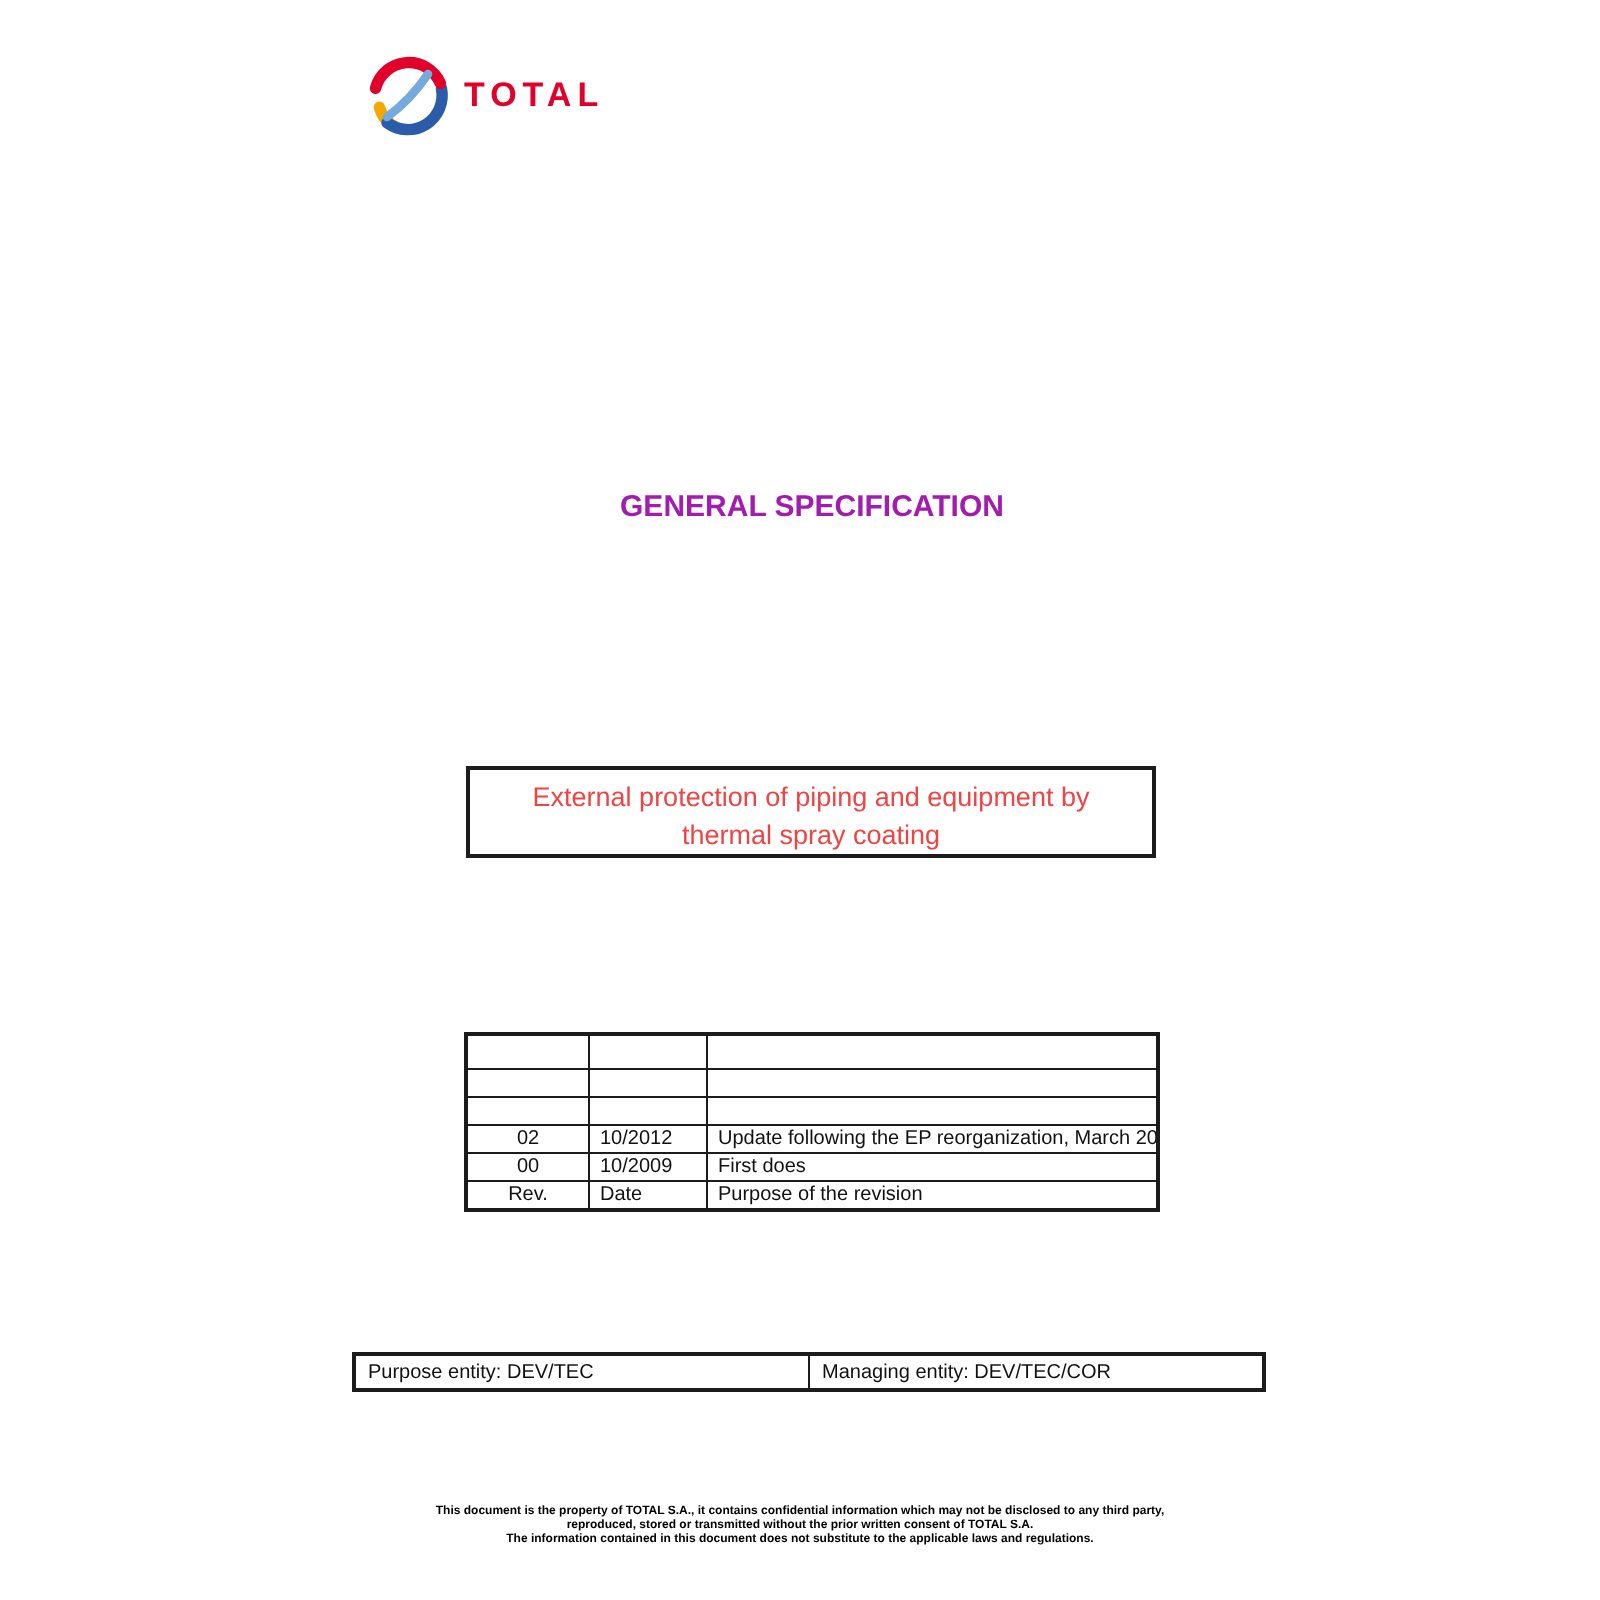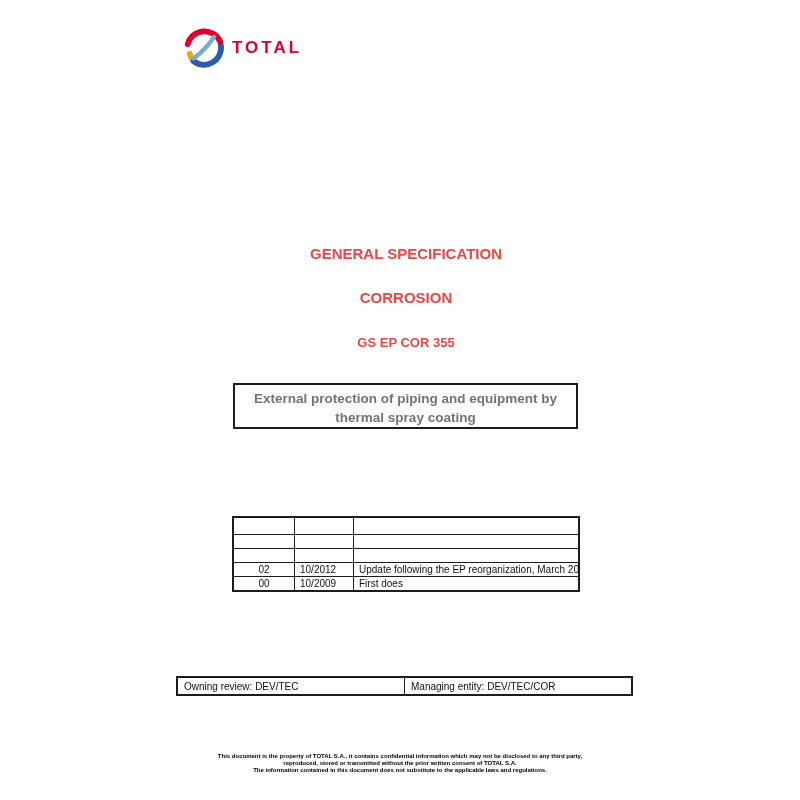--- a/index.html
+++ b/index.html
@@ -8,30 +8,30 @@
     font-family:"Liberation Sans", sans-serif;color:#000;
   }
   .page{position:absolute;inset:0;background:#fff;}
 
   
   .logo{position:absolute;left:183px;top:26px;display:flex;align-items:center;gap:7px;}
   .logo-globe{width:42px;height:42px;display:block;}
   .logo-word{font-size:17px;font-weight:800;color:#e1002a;letter-spacing:3px;padding-top:2px;}
 
   
-  .heading{position:absolute;left:232px;width:348px;text-align:center;font-weight:bold;color:#ef4444;}
+  .heading{position:absolute;left:232px;width:348px;text-align:center;font-weight:bold;color:#a21caf;}
   .h-main{top:245px;font-size:15px;}
   .h-disc{top:289px;font-size:15px;}
   .h-doc{top:335px;font-size:13px;}
 
   
   .subject-box{
     position:absolute;left:233px;top:383px;width:341px;height:38px;
-    border:2px solid #1c1c1c;text-align:center;font-weight:bold;font-size:13.5px;
-    line-height:19px;padding-top:4px;color:#737373;
+    border:2px solid #1c1c1c;text-align:center;font-weight:normal;font-size:13.5px;
+    line-height:19px;padding-top:4px;color:#ef4444;
   }
 
   
   .rev-table{
     position:absolute;left:232px;top:516px;width:348px;
     border-collapse:collapse;border:2px solid #1c1c1c;table-layout:fixed;
   }
   .rev-table td{
     border:1px solid #1c1c1c;height:13px;font-size:10px;padding:0 5px;
     color:#111;overflow:hidden;white-space:nowrap;
@@ -66,22 +66,20 @@
       <circle cx="22" cy="22" r="19" fill="#ffffff"></circle>
       <path d="M7,29 A17,17 0 0 0 17,40" fill="none" stroke="#f6a800" stroke-width="6" stroke-linecap="round"></path>
       <path d="M39.5,19 A18,18 0 0 1 11,37" fill="none" stroke="#2a5caa" stroke-width="6" stroke-linecap="round"></path>
       <path d="M5,19 A18,18 0 0 1 39,16.5" fill="none" stroke="#e1002a" stroke-width="6" stroke-linecap="round"></path>
       <path d="M11,34 C18,29 26,21 32.5,11.5" fill="none" stroke="#74aadc" stroke-width="4.5" stroke-linecap="round"></path>
     </svg>
     <span class="logo-word">TOTAL</span>
   </div>
 
   <div class="heading h-main">GENERAL SPECIFICATION</div>
-  <div class="heading h-disc">CORROSION</div>
-  <div class="heading h-doc">GS EP COR 355</div>
 
   <div class="subject-box">
     <div>External protection of piping and equipment by</div>
     <div>thermal spray coating</div>
   </div>
 
   <table class="rev-table">
     <tbody>
       <tr class="tall">
         <td class="c-rev"></td>
@@ -101,27 +99,32 @@
       <tr>
         <td class="c-rev">02</td>
         <td class="c-date">10/2012</td>
         <td class="c-purpose">Update following the EP reorganization, March 2011</td>
       </tr>
       <tr>
         <td class="c-rev">00</td>
         <td class="c-date">10/2009</td>
         <td class="c-purpose">First does</td>
       </tr>
+      <tr>
+        <td class="c-rev">Rev.</td>
+        <td class="c-date">Date</td>
+        <td class="c-purpose">Purpose of the revision</td>
+      </tr>
     </tbody>
   </table>
 
   <table class="entity-table">
     <tbody>
       <tr>
-        <td>Owning review: DEV/TEC</td>
+        <td>Purpose entity: DEV/TEC</td>
         <td>Managing entity: DEV/TEC/COR</td>
       </tr>
     </tbody>
   </table>
 
   <div class="footer">
     <div>This document is the property of TOTAL S.A., it contains confidential information which may not be disclosed to any third party,</div>
     <div>reproduced, stored or transmitted without the prior written consent of TOTAL S.A.</div>
     <div>The information contained in this document does not substitute to the applicable laws and regulations.</div>
   </div>

